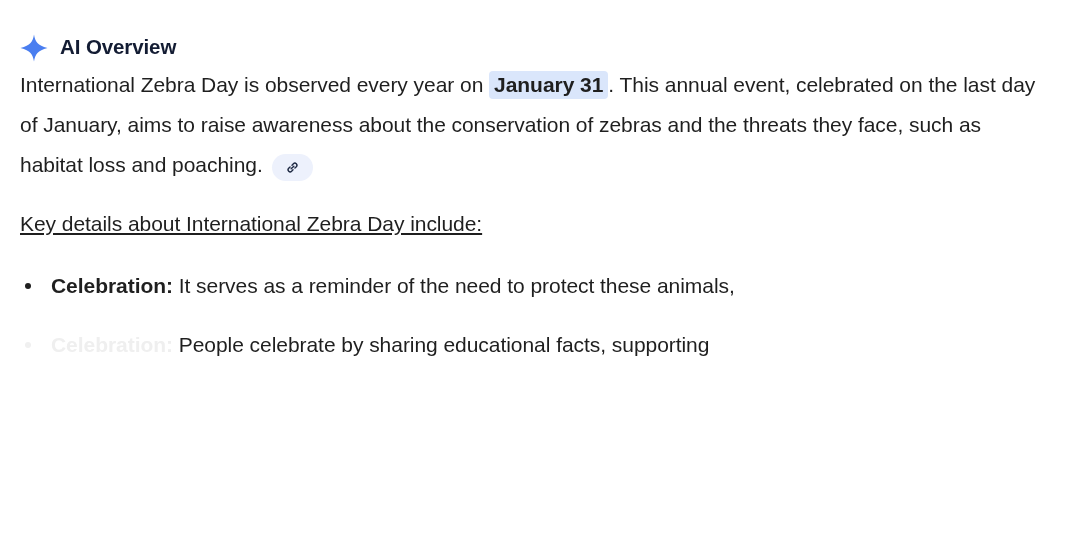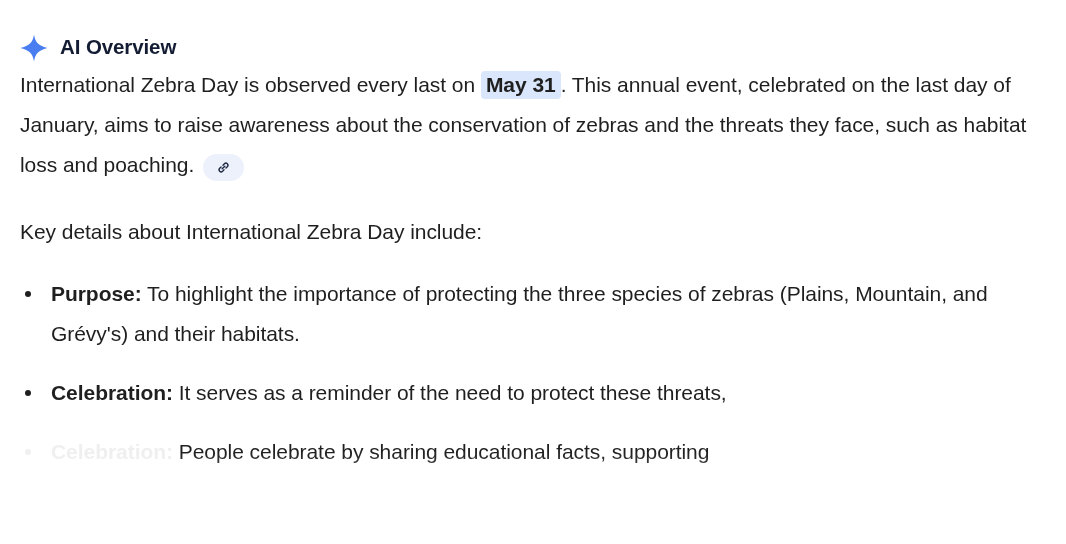--- a/index.html
+++ b/index.html
@@ -55,21 +55,21 @@
     margin-top: 18px;
   }
   .para {
     font-size: 21px;
     line-height: 40px;
     color: #1f1f1f;
     letter-spacing: -0.05px;
     margin: 0;
     max-width: 1025px;
   }
-  .para + .para { margin-top: 27px; }
+  .para + .para { margin-top: 19px; text-decoration: underline; }
 
   .highlight-date {
     font-weight: 700;
     background: #dae6fb;
     border-radius: 4px;
     padding: 2px 5px 3px 5px;
     color: #1f1f1f;
     box-decoration-break: clone;
     -webkit-box-decoration-break: clone;
   }
@@ -142,37 +142,36 @@
     <span>
       <svg class="sparkle-icon" viewBox="0 0 24 24" aria-hidden="true">
         <path d="M12 1.2 C12.9 7.0 14.9 9.9 22.8 12 C14.9 14.1 12.9 17.0 12 22.8 C11.1 17.0 9.1 14.1 1.2 12 C9.1 9.9 11.1 7.0 12 1.2 Z" fill="#4a7ef0"></path>
       </svg>
     </span>
     <span class="ov-title">AI Overview</span>
   </div>
 
   <div class="ov-body">
 
-    <p class="para"><span>International Zebra Day is observed every last on </span><span class="highlight-date">May 31</span><span>. This annual event, celebrated on the last day of January, aims to raise awareness about the conservation of zebras and the threats they face, such as habitat loss and poaching.</span><span class="link-chip">
+    <p class="para"><span>International Zebra Day is observed every year on </span><span class="highlight-date">January 31</span><span>. This annual event, celebrated on the last day of January, aims to raise awareness about the conservation of zebras and the threats they face, such as habitat loss and poaching.</span><span class="link-chip">
           <span>
             <svg width="17" height="17" viewBox="0 0 24 24" aria-hidden="true">
               <g fill="none" stroke="#1f2a44" stroke-width="2" stroke-linecap="round">
                 <path d="M10.1 13.9 L13.9 10.1"></path>
                 <path d="M8.6 11.2 L6.6 13.2 a2.9 2.9 0 0 0 4.1 4.1 l2-2"></path>
                 <path d="M15.4 12.8 L17.4 10.8 a2.9 2.9 0 0 0 -4.1 -4.1 l-2 2"></path>
               </g>
             </svg>
           </span>
         </span></p>
 
     <p class="para">Key details about International Zebra Day include:</p>
 
     <ul class="ov-list">
-      <li><span class="lead">Purpose:</span><span> To highlight the importance of protecting the three species of zebras (Plains, Mountain, and Grévy's) and their habitats.</span></li>
 
-      <li><span class="lead">Celebration:</span><span> It serves as a reminder of the need to protect these threats,</span><br></li>
+      <li><span class="lead">Celebration:</span><span> It serves as a reminder of the need to protect these animals,</span><br></li>
 
       <li class="faded-item"><span class="lead">Celebration:</span><span> People celebrate by sharing educational facts, supporting</span></li>
     </ul>
   </div>
 
   <div class="bottom-fade"></div>
 </div>
 
 </body></html>

